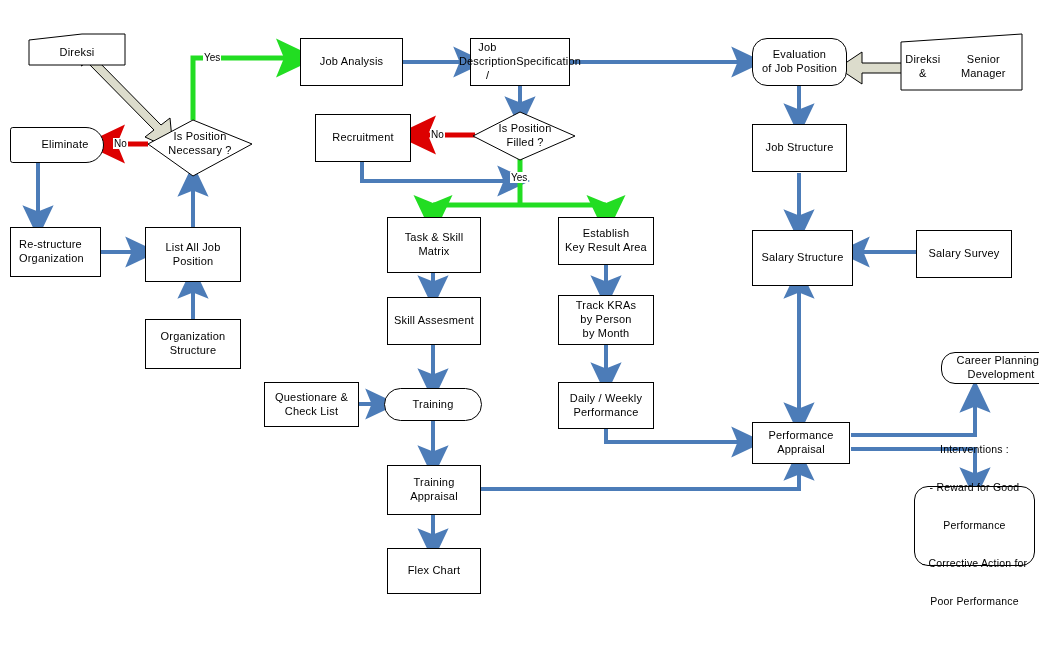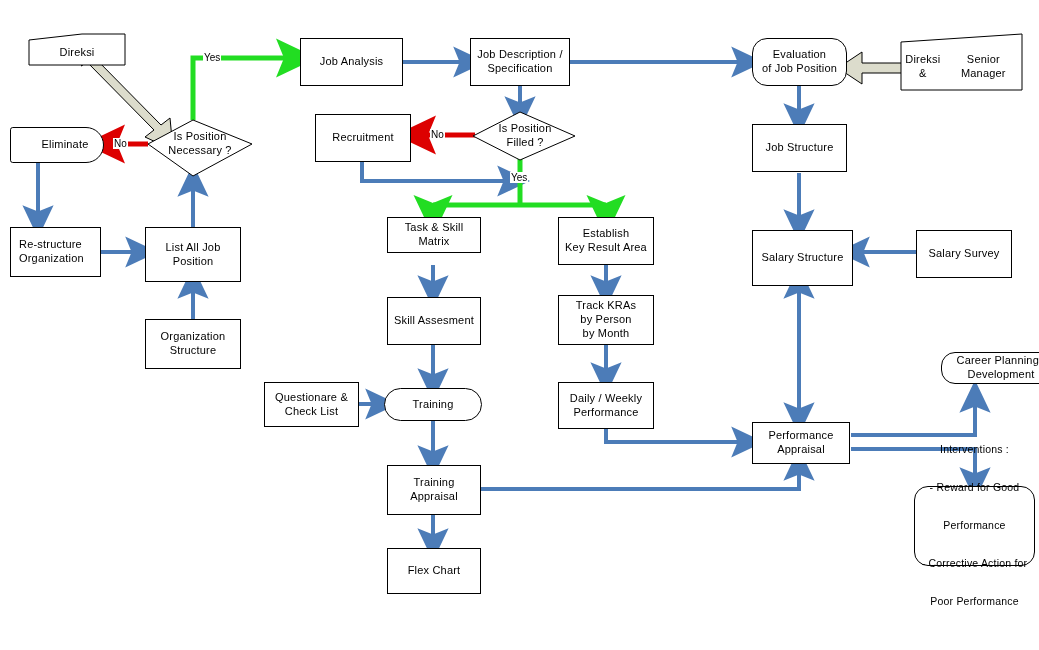--- a/index.html
+++ b/index.html
@@ -200,35 +200,35 @@
 
   <div class="node proc" style="left:145px; top:319px; width:96px; height:50px; flex-direction:column;">
     <span>Organization</span>
     <span>Structure</span>
   </div>
 
   <div class="node proc" style="left:300px; top:38px; width:103px; height:48px;">
     <span>Job Analysis</span>
   </div>
 
-  <div class="node proc" style="left:470px; top:38px; width:100px; height:48px; flex-direction:column;">
+  <div class="node proc" style="left:470px; top:38px; width:100px; height:48px; ">
     <span>Job Description /</span>
     <span>Specification</span>
   </div>
 
   <div class="node diamond-label" style="left:474px; top:116px; width:102px; height:40px; flex-direction:column;">
     <span>Is Position</span>
     <span>Filled ?</span>
   </div>
 
   <div class="node proc" style="left:315px; top:114px; width:96px; height:48px;">
     <span>Recruitment</span>
   </div>
 
-  <div class="node proc" style="left:387px; top:217px; width:94px; height:36px;">
+  <div class="node proc" style="left:387px; top:217px; width:94px; height:56px;">
     <span>Task &amp; Skill Matrix</span>
   </div>
 
   <div class="node proc" style="left:387px; top:297px; width:94px; height:48px;">
     <span>Skill Assesment</span>
   </div>
 
   <div class="node proc" style="left:264px; top:382px; width:95px; height:45px; flex-direction:column;">
     <span>Questionare &amp;</span>
     <span>Check List</span>

